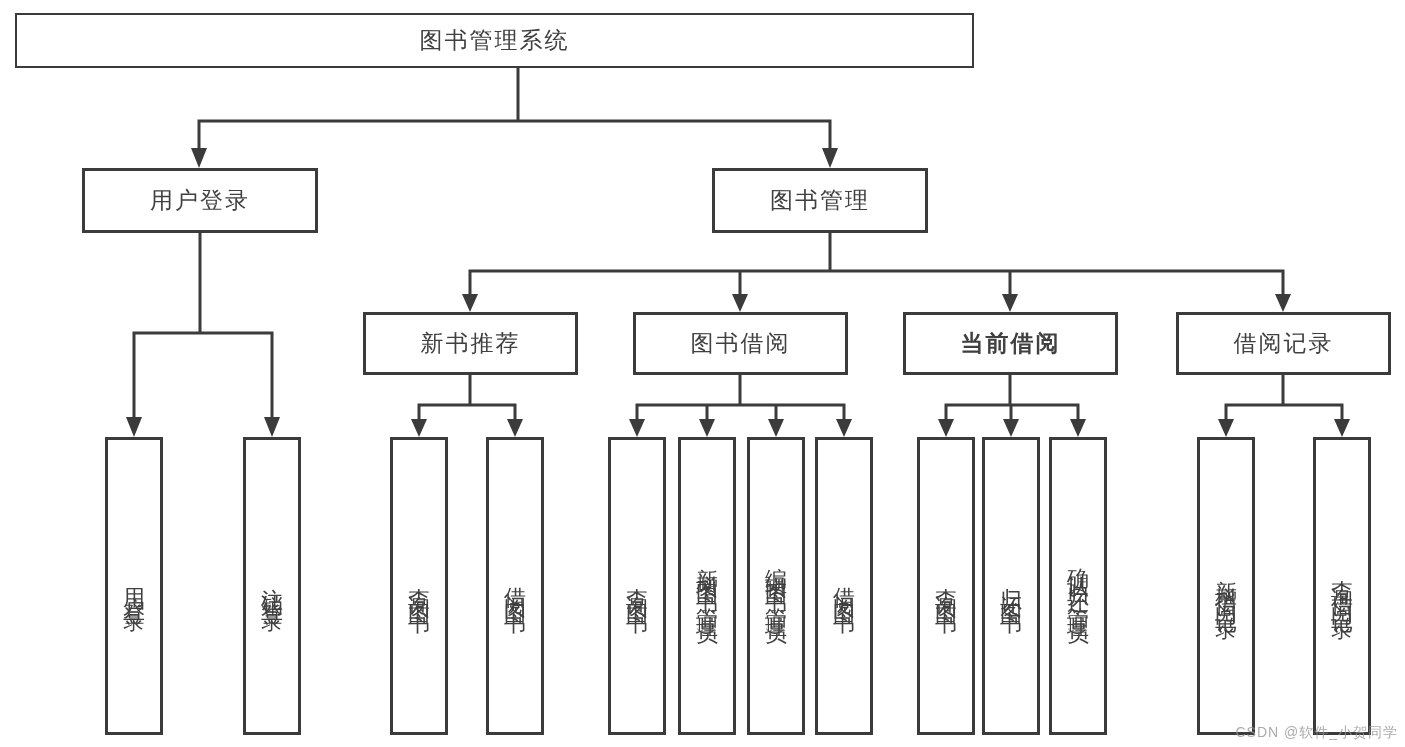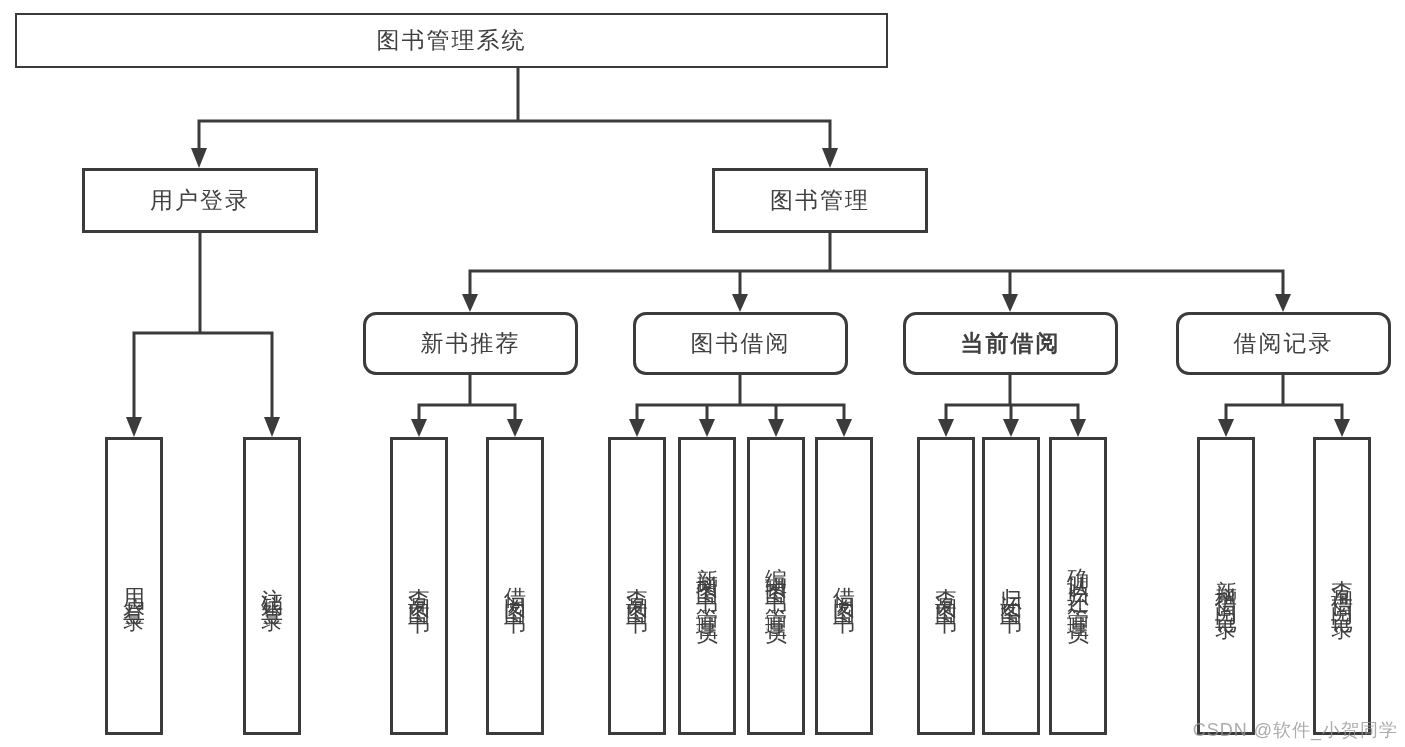--- a/index.html
+++ b/index.html
@@ -36,42 +36,42 @@
   }
   .v-label {
     writing-mode: vertical-lr;
     text-orientation: mixed;
     font-size: 22px;
     letter-spacing: 8px;
     line-height: 1;
     white-space: nowrap;
   }
   
-  .n-root  { left: 15px;  top: 13px;  width: 873px; height: 55px; text-align: right; }
+  .n-root  { left: 15px;  top: 13px;  width: 959px; height: 55px; text-align: right; }
   
   .n-login { left: 82px;  top: 168px; width: 236px; height: 65px; }
   .n-mgmt  { left: 712px; top: 168px; width: 216px; height: 65px; }
   
-  .mod     { top: 312px; width: 215px; height: 63px; border-radius: 13px; }
+  .mod     { top: 312px; width: 215px; height: 63px; }
   .m-0 { left: 363px; }
   .m-1 { left: 633px; justify-content: center; }
   .m-2 { left: 903px; font-weight: bold; }
   .m-3 { left: 1176px; }
   
   .leaf    { top: 437px; width: 58px; height: 298px; }
   .lf-a0 { left: 105px; }  .lf-a1 { left: 243px; }
   .lf-b0 { left: 390px; }  .lf-b1 { left: 486px; }
   .lf-c0 { left: 608px; }  .lf-c1 { left: 678px; }  .lf-c2 { left: 747px; }  .lf-c3 { left: 815px; }
   .lf-d0 { left: 917px; }  .lf-d1 { left: 982px; }  .lf-d2 { left: 1049px; }
   .lf-e0 { left: 1197px; } .lf-e1 { left: 1313px; }
   .watermark {
     position: absolute;
     right: 7px;
     bottom: 5px;
-    font-size: 18px;
+    font-size: 14px;
     letter-spacing: 1px;
     color: rgba(150,150,150,0.8);
     z-index: 5;
     white-space: nowrap;
   }
 </style>
 </head>
 <body>
 
 <div class="canvas">

